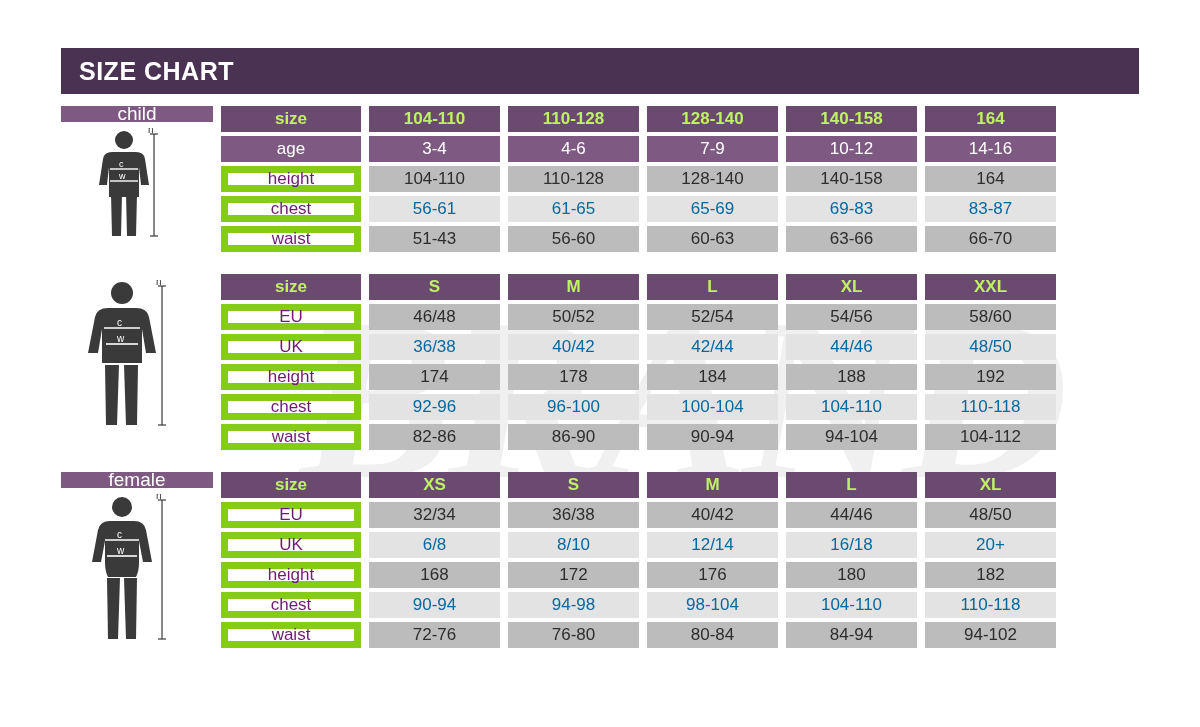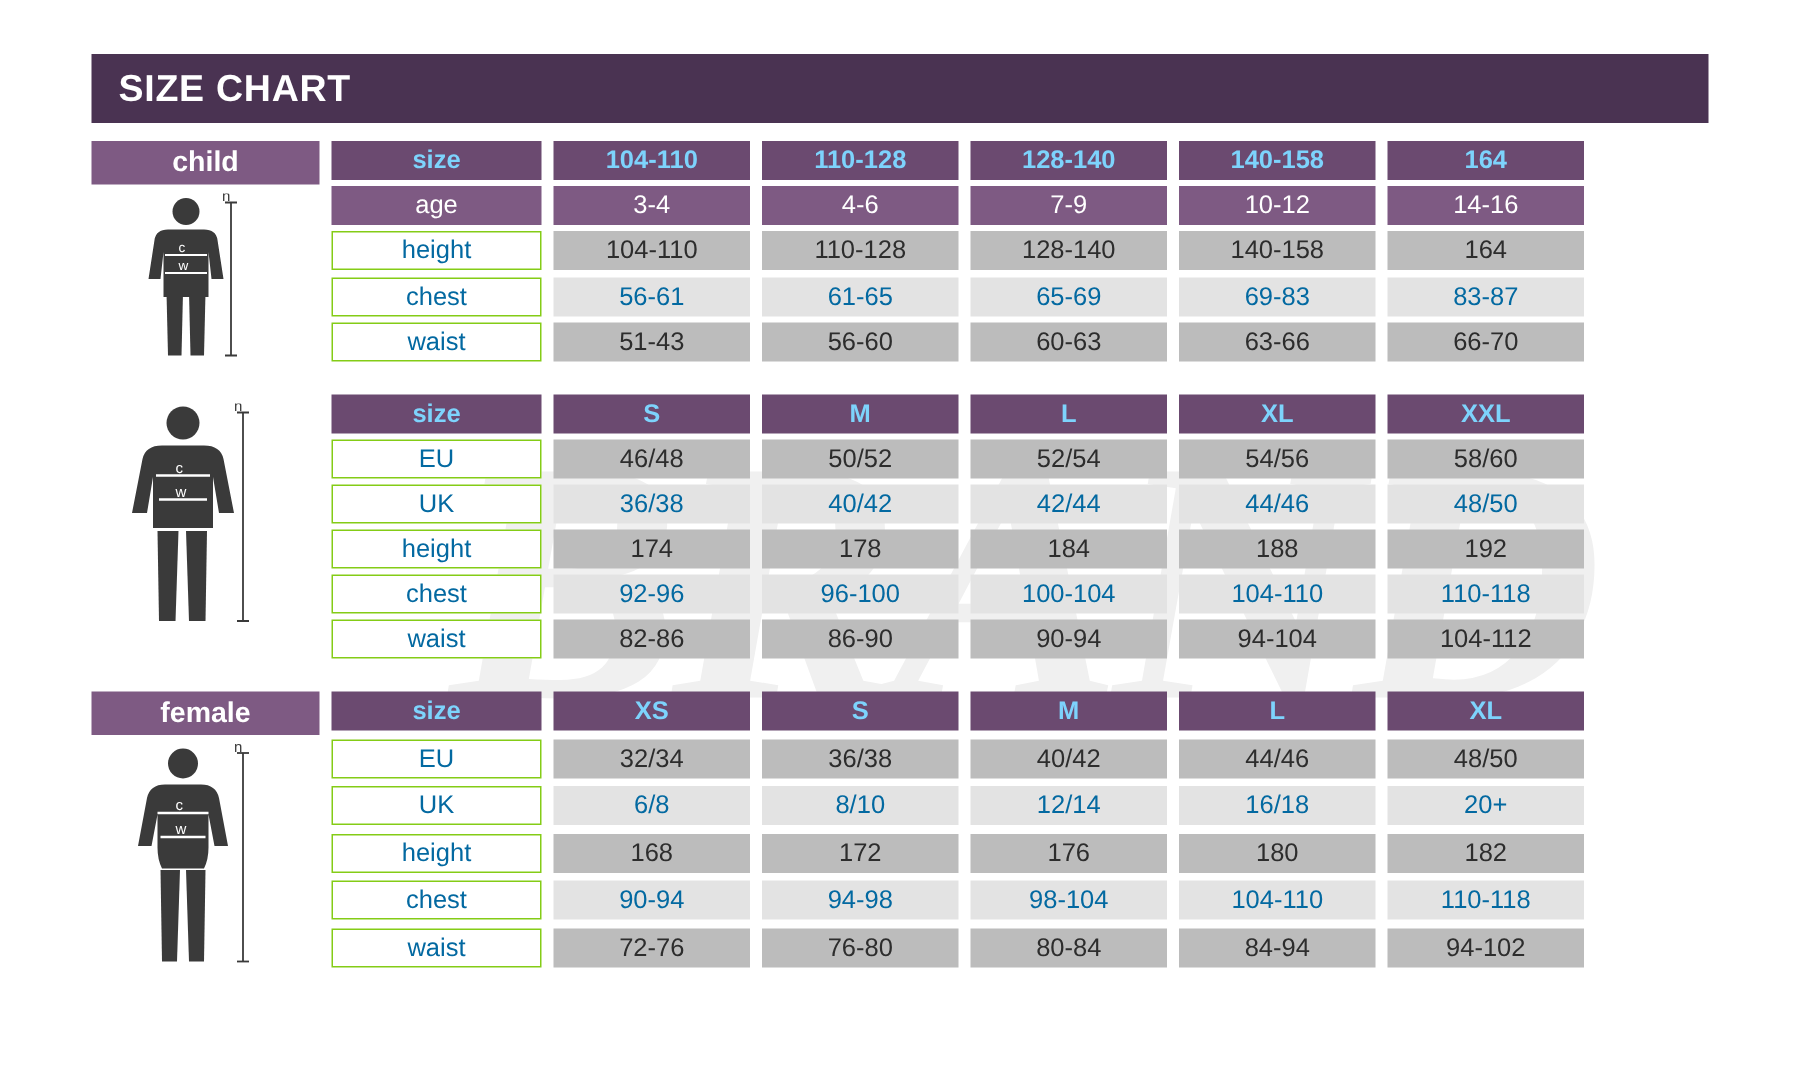--- a/index.html
+++ b/index.html
@@ -33,21 +33,21 @@
     letter-spacing: -6px;
     user-select: none;
     z-index: 0;
     font-family: "Liberation Serif", serif;
   }
 
   .sheet {
     position: relative;
     z-index: 2;
     width: 1078px;
-    margin: 0 auto;
+    margin: 12px auto;
     padding-top: 36px;
   }
 
   
   .title-bar {
     background: #4a3352;
     height: 46px;
     display: flex;
     align-items: center;
     padding-left: 18px;
@@ -70,52 +70,52 @@
   .cell {
     height: 26px;
     display: flex;
     align-items: center;
     justify-content: center;
     font-size: 17px;
     box-sizing: border-box;
   }
   .hdr-purple {
     background: #6b4a70;
-    color: #7dd3fc;
+    color: #bef264;
     font-weight: bold;
   }
   .hdr-purple-light {
     background: #7e5a83;
     color: #ffffff;
     font-weight: normal;
   }
   .label-cell {
     background: #ffffff;
-    border: 1px solid #84cc16;
-    color: #0369a1;
+    border: 7px solid #84cc16;
+    color: #701a75;
   }
   .val-dark {
     background: #bcbcbc;
     color: #2d2d2d;
   }
   .val-light {
     background: #e3e3e3;
     color: #0369a1;
   }
   .spacer {
     background: transparent;
   }
 
   
   .group-label {
     background: #7e5a83;
     color: #ffffff;
-    font-weight: bold;
+    font-weight: normal;
     font-size: 19px;
-    height: 29px;
+    height: 16px;
     display: flex;
     align-items: center;
     justify-content: center;
   }
 
   
   .figure-box {
     display: flex;
     align-items: flex-start;
     justify-content: center;

